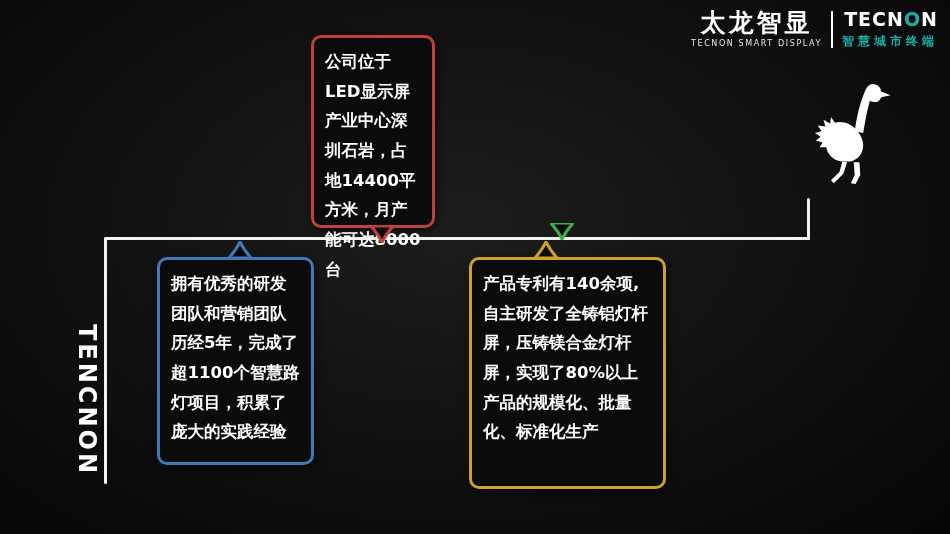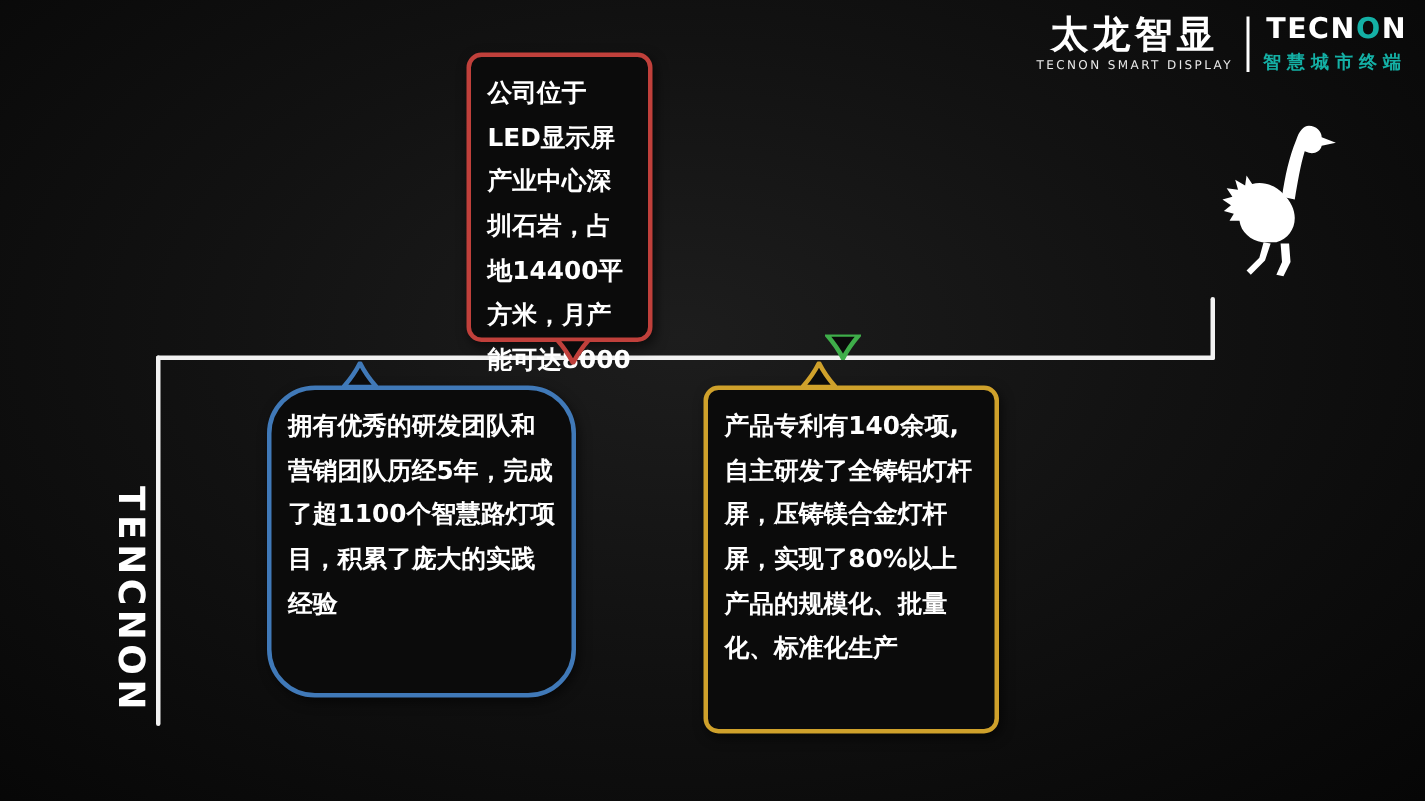--- a/index.html
+++ b/index.html
@@ -48,21 +48,21 @@
     position:absolute;
     background:#0b0b0b;
     border:3px solid #888;
     border-radius:10px;
     padding:9px 11px;
     color:#fff; font-weight:bold; font-size:16.5px; line-height:1.8;
     box-shadow: 2px 3px 8px rgba(0,0,0,0.55);
   }
   .callout-red    { left:311px; top:35px;  width:124px; height:193px; }
   .callout-green  { left:556px; top:62px;  width:232px; height:163px; }
-  .callout-blue   { left:178px; top:257px; width:206px; height:208px;border-radius:32px; }
+  .callout-blue   { left:157px; top:257px; width:157px; height:208px; }
   .callout-yellow { left:469px; top:257px; width:197px; height:232px; }
 
   .tail { position:absolute; width:24px; height:17px; }
   .tail svg { display:block; }
   .tail-red    { left:370px; top:226px; }
   .tail-green  { left:550px; top:223px; }
   .tail-blue   { left:228px; top:241px; }
   .tail-yellow { left:534px; top:241px; }
 </style>
 </head>

